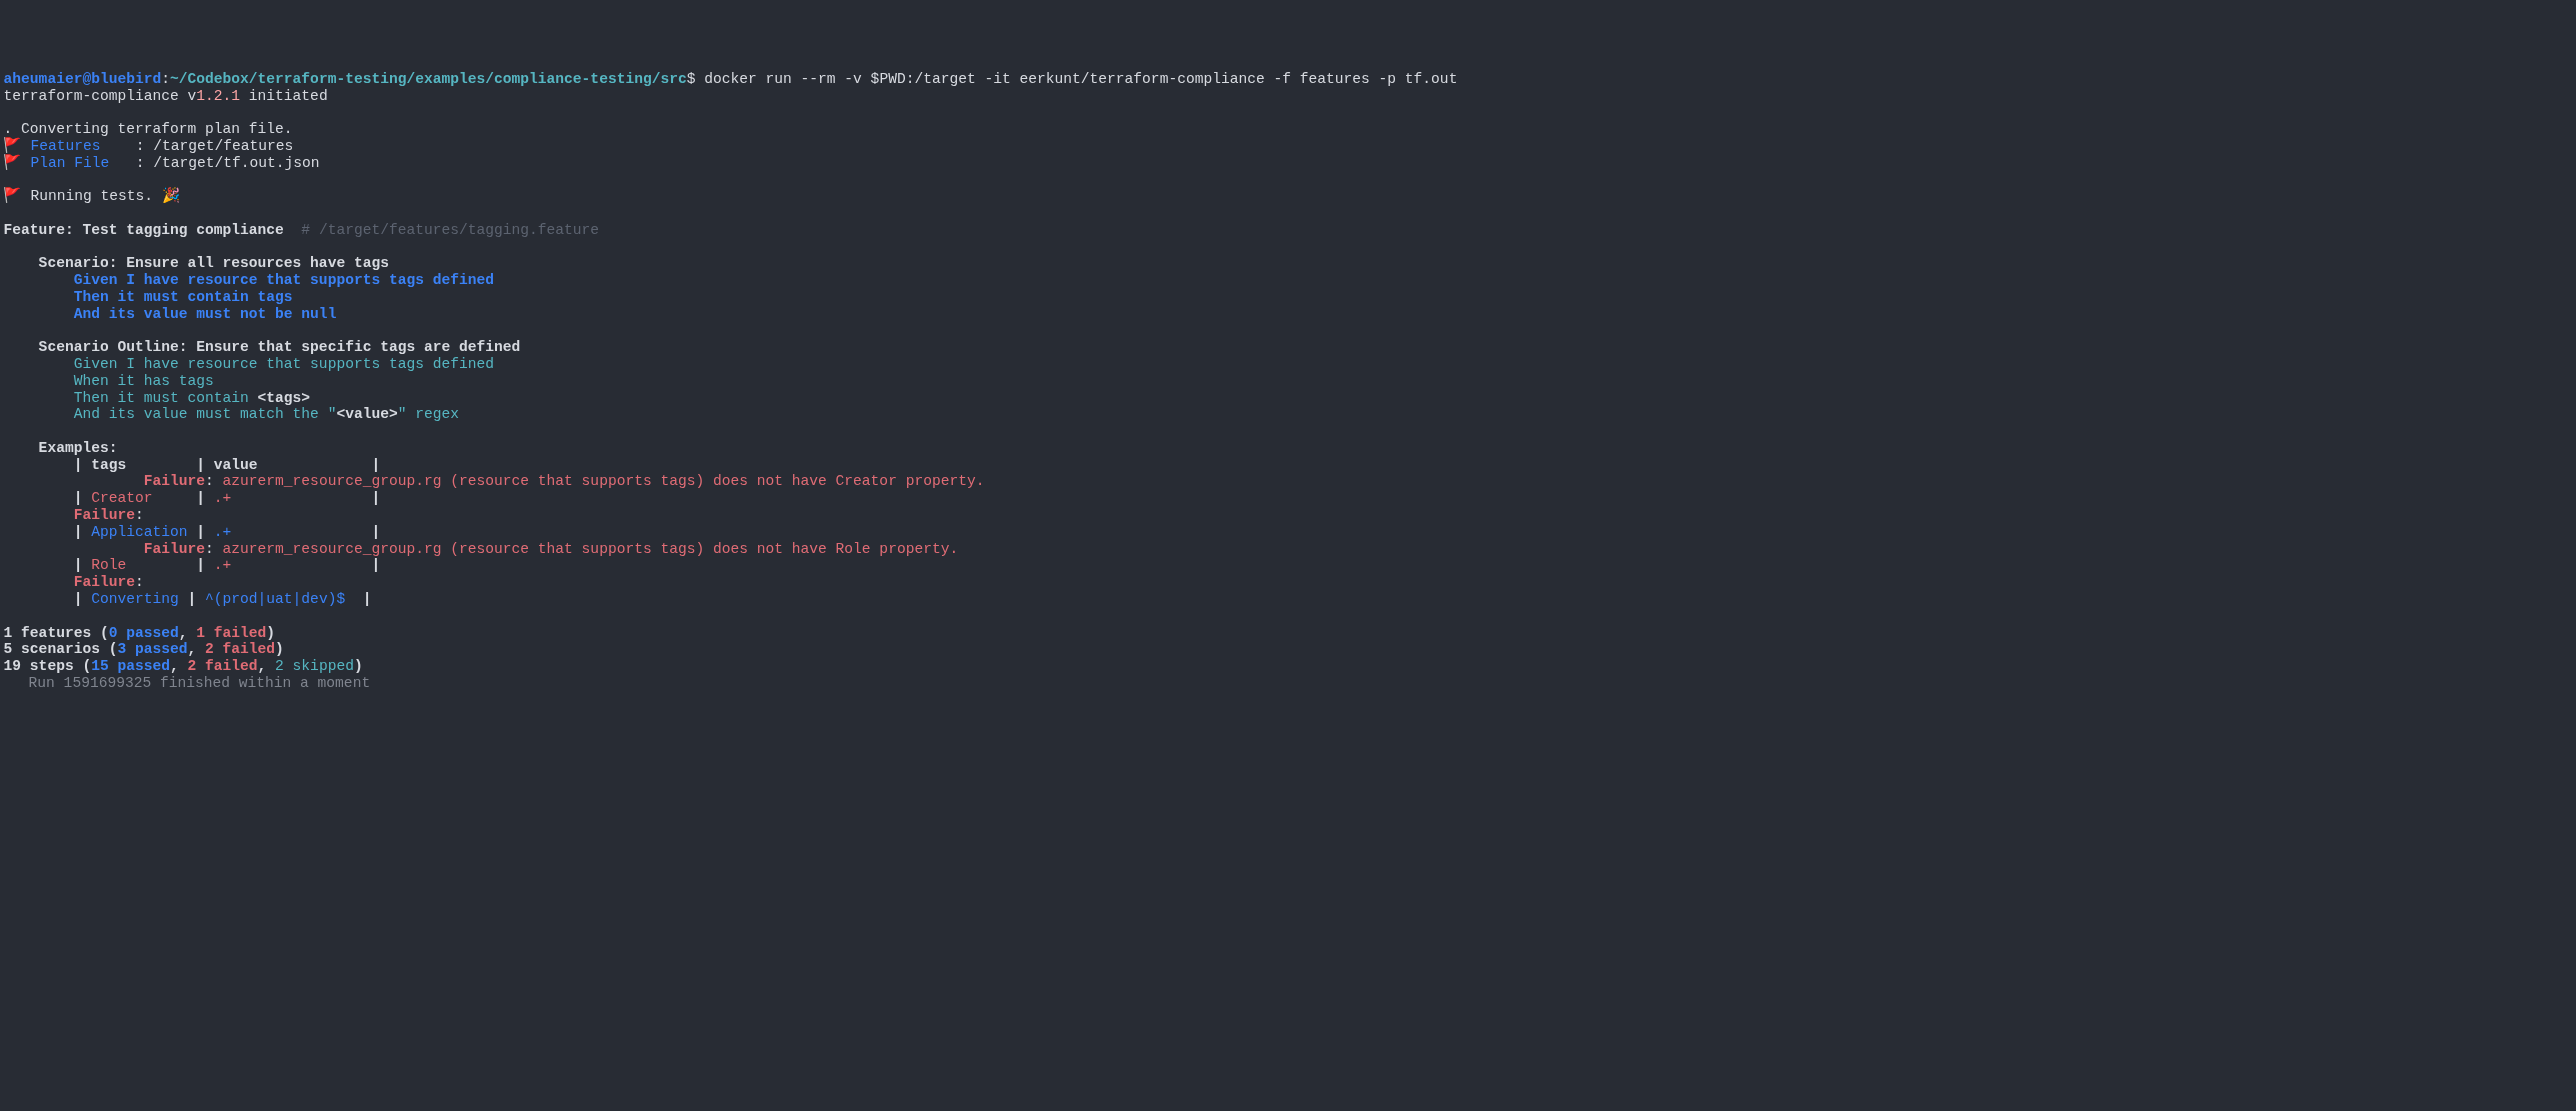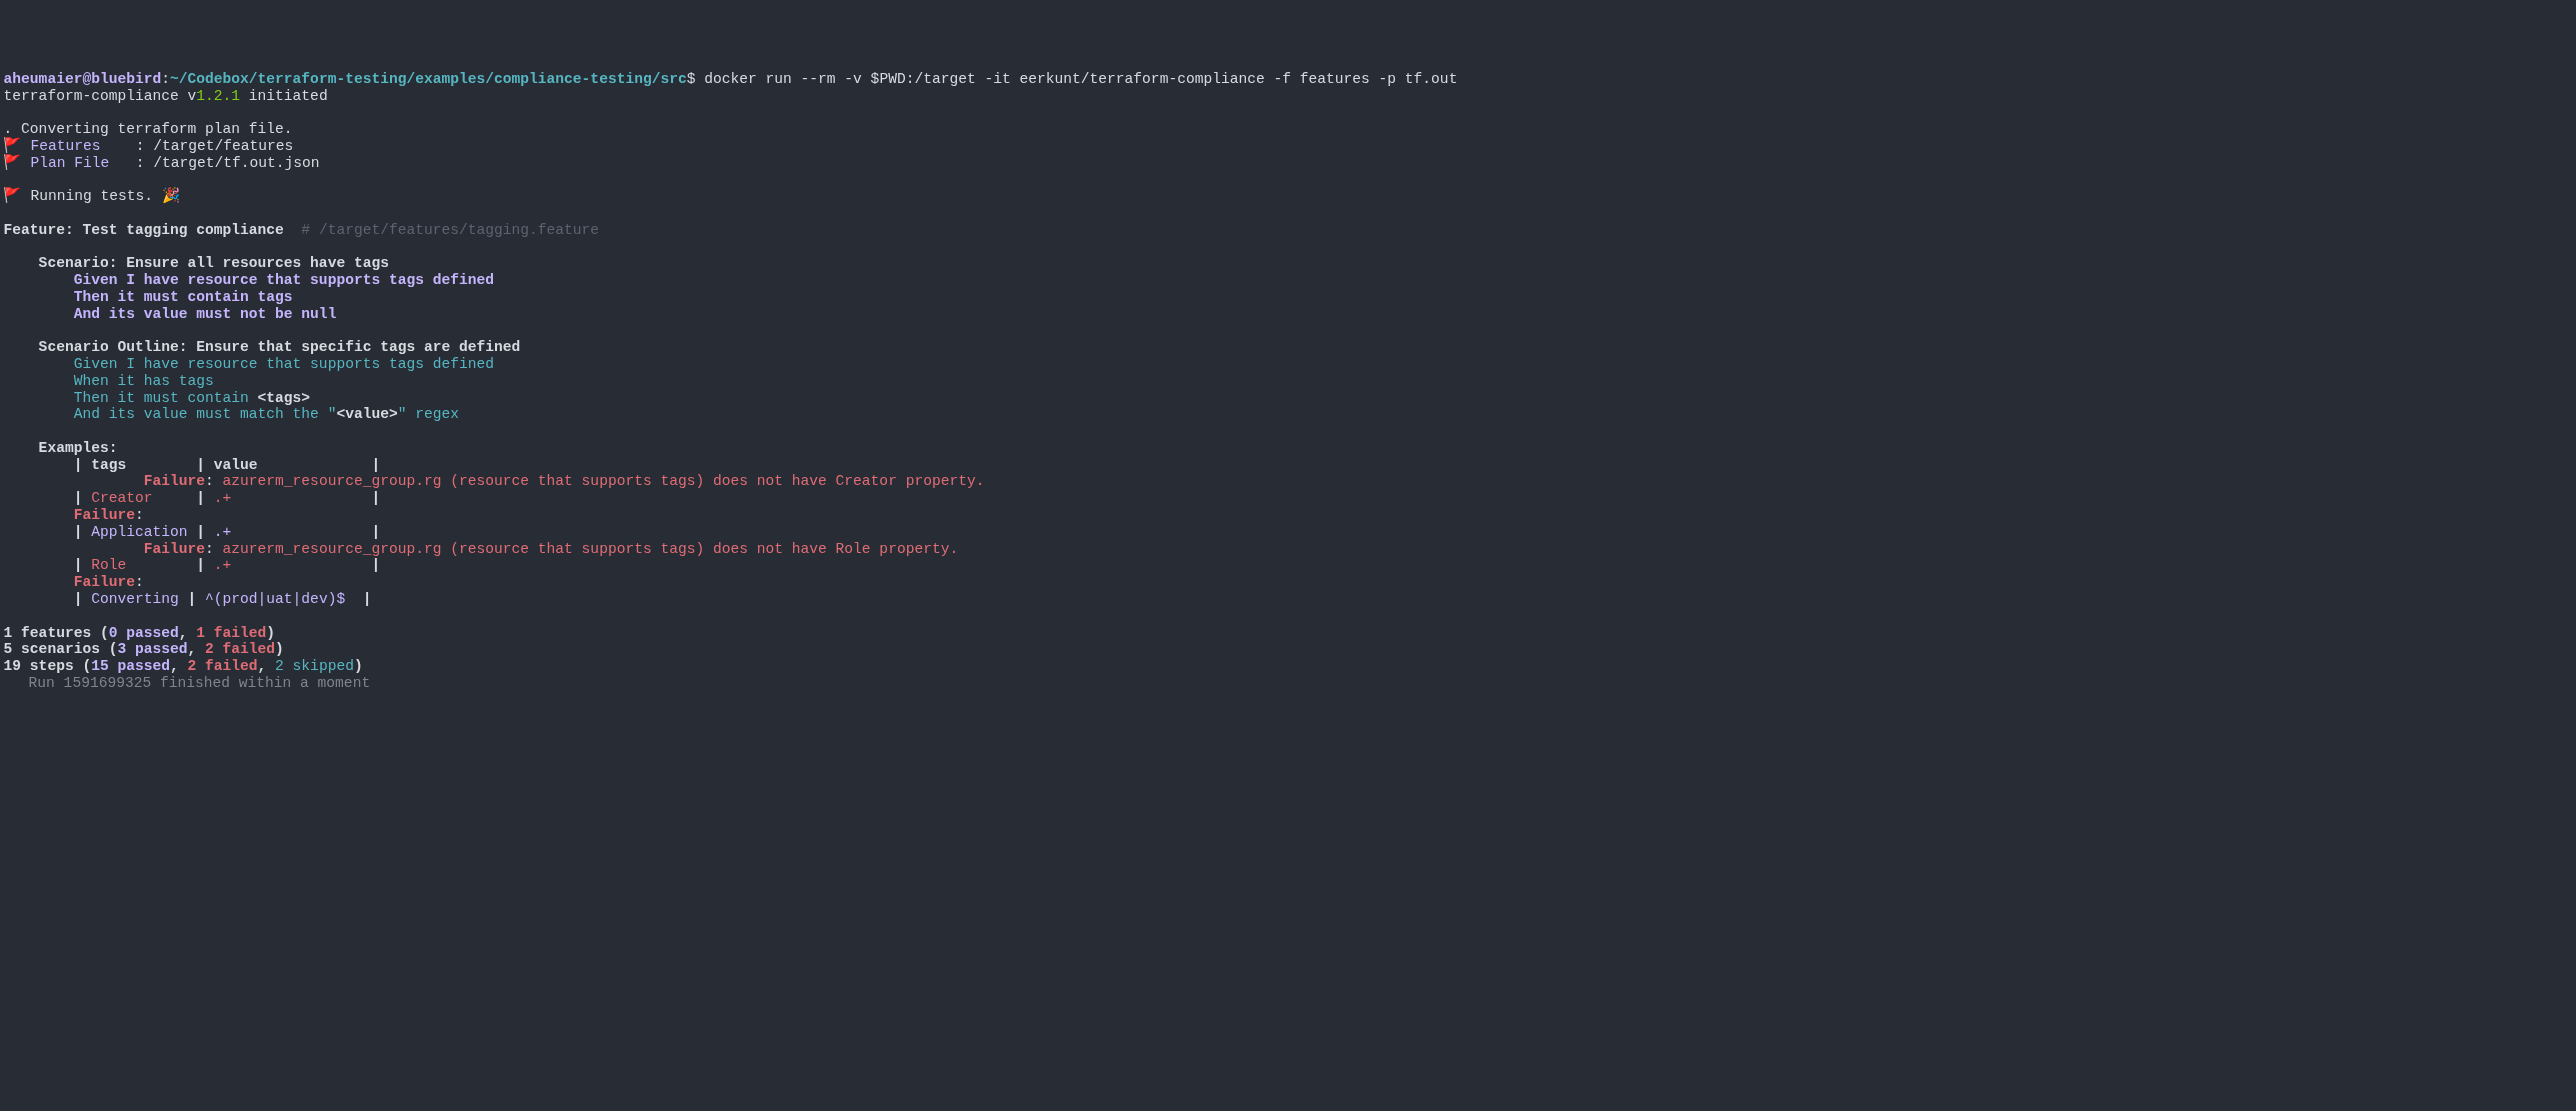--- a/index.html
+++ b/index.html
@@ -7,23 +7,23 @@
       background-color: #282c34;
       color: #abb2bf;
       font-family: 'Menlo', 'Monaco', 'Consolas', 'Courier New', monospace;
       font-size: 14.6px;
       line-height: 1.15;
       padding: 3.6px 3.6px 5.5px 3.6px;
       white-space: pre;
       width: 2576px;
       min-height: 1111px;
     }
-    .green { color: #c4b5fd; }
+    .green { color: #3b82f6; }
     .cyan { color: #56b6c2; font-family: Liberation Mono, monospace; }
-    .yellow { color: #84cc16; }
+    .yellow { color: #fca5a5; }
     .red { color: #e06c75; text-align: right; }
     .white { color: #d7dae0; }
     .gray { color: #5c6370; }
     .dim-gray { color: #7f848e; padding-left: 25px; }
     .bold { font-weight: bold; }
     .flag-icon { color: #e06c75; }
     .no-wrap { white-space: pre; }
   </style>
 </head>
 <body>

